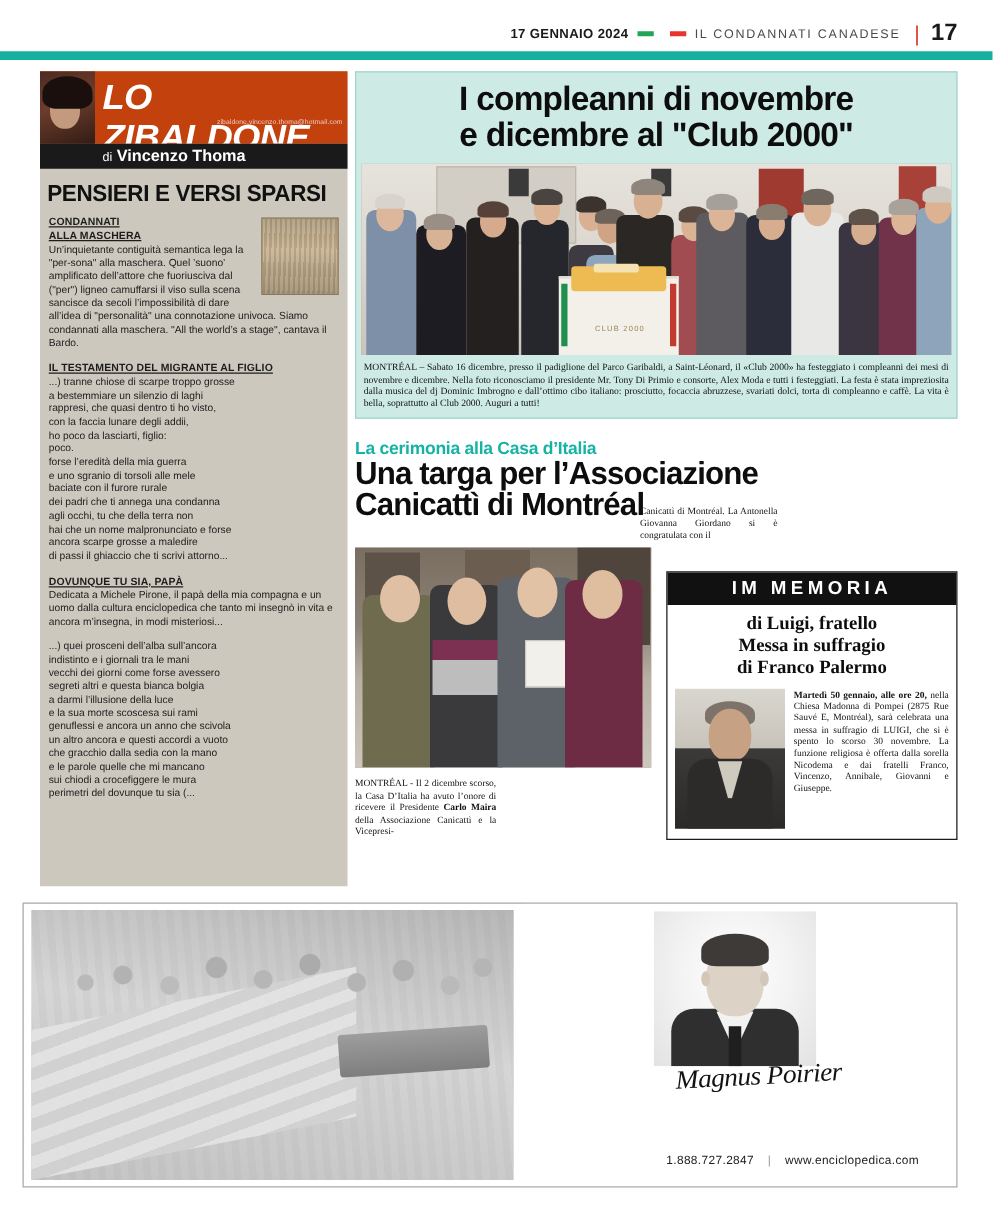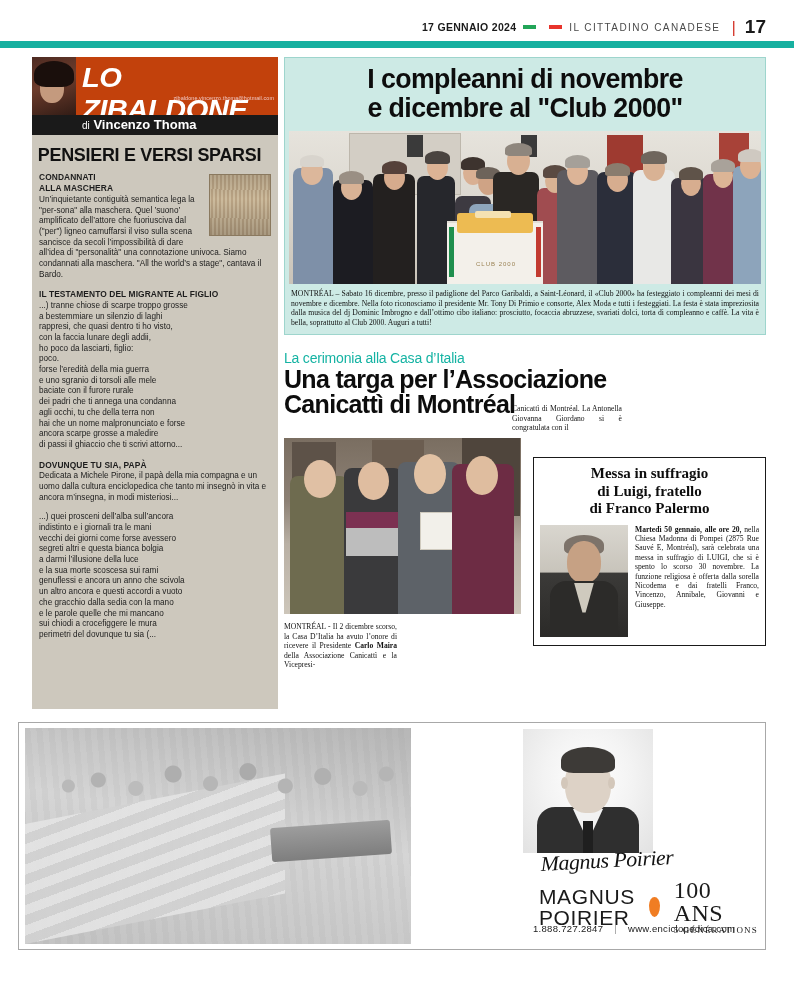--- a/index.html
+++ b/index.html
@@ -163,20 +163,21 @@
     font-size: 8.2px;
     line-height: 10.7px;
     color: #1d1d1d;
   }
   .zib-sub {
     font-weight: bold;
     font-size: 8.4px;
     line-height: 10.4px;
     margin: 0 0 1px 0;
     letter-spacing: 0.1px;
+    text-decoration: underline;
   }
   .zib-p { margin: 0 0 0 0; }
   .zib-gap { height: 9px; }
   .zib-wrapimg {
     float: right;
     width: 62px; height: 62px;
     margin: 2px 0 2px 5px;
     background:
       repeating-linear-gradient(92deg, #cdbb9d 0px, #cdbb9d 2px, #b9a384 2px, #b9a384 4px),
       #c4b193;
@@ -283,21 +284,21 @@
 
   
   .casa {
     position: absolute;
     left: 284px; top: 350px;
     width: 482px;
   }
   .casa-kicker {
     font-size: 14px;
     color: #15b3a3;
-    font-weight: normal;
+    font-weight: bold;
     letter-spacing: -0.2px;
     margin: 0 0 1px 0;
     width: 350px;
   }
   .casa-headline {
     font-size: 25.5px;
     font-weight: bold;
     line-height: 25px;
     color: #0d0d0d;
     letter-spacing: -0.7px;
@@ -580,21 +581,21 @@
 </head>
 <body>
 
 <div class="page">
 
   <div class="masthead">
     <div class="masthead-inner">
       <span class="mh-date">17 GENNAIO 2024</span>
       <span class="mh-dash-green"></span>
       <span class="mh-dash-red"></span>
-      <span class="mh-paper">IL CITTADINO CANADESE</span>
+      <span class="mh-paper">IL CONDANNATI CANADESE</span>
       <span class="mh-sep">|</span>
       <span class="mh-pageno">17</span>
     </div>
     <div class="mh-rule"></div>
   </div>
 
   <div class="zib-col">
     <div class="zib-head">
       <div class="zib-portrait"></div>
       <div class="zib-title">LO ZIBALDONE</div>
@@ -771,23 +772,24 @@
     </div>
 
     <div class="casa-body">
       <div class="c">
         <span>MONTRÉAL - Il 2 dicembre scorso, la Casa D’Italia ha avuto l’onore di ricevere il Presidente </span><b>Carlo Maira</b><span> della Associazione Canicattì e la Vicepresi-</span>
       </div>
     </div>
   </div>
 
   <div class="mem-box">
+    <div class="mem-bar">IM MEMORIA</div>
     <div class="mem-title">
+      <div>di Luigi, fratello</div>
       <div>Messa in suffragio</div>
-      <div>di Luigi, fratello</div>
       <div>di Franco Palermo</div>
     </div>
     <div class="mem-lower">
       <div class="mem-photo">
         <div class="hair"></div>
         <div class="face"></div>
         <div class="body"></div>
         <div class="shirt"></div>
       </div>
       <div class="mem-text">
@@ -808,31 +810,20 @@
         <div class="bg"></div>
         <div class="suit"></div>
         <div class="collar"></div>
         <div class="tie"></div>
         <div class="face"></div>
         <div class="hair"></div>
         <div class="ear-l"></div>
         <div class="ear-r"></div>
       </div>
       <div class="ad-signature">Magnus Poirier</div>
-      <div class="ad-logo-row">
-        <div>
-          <div class="ad-brand">MAGNUS</div>
-          <div class="ad-brand">POIRIER</div>
-        </div>
-        <div class="ad-diamond"></div>
-        <div>
-          <div class="ad-100">100 ANS</div>
-          <div class="ad-gen">5 GÉNÉRATIONS</div>
-        </div>
-      </div>
       <div class="ad-contact">
         <span>1.888.727.2847</span>
         <span class="bar">|</span>
         <span>www.enciclopedica.com</span>
       </div>
     </div>
   </div>
 
 </div>
 

